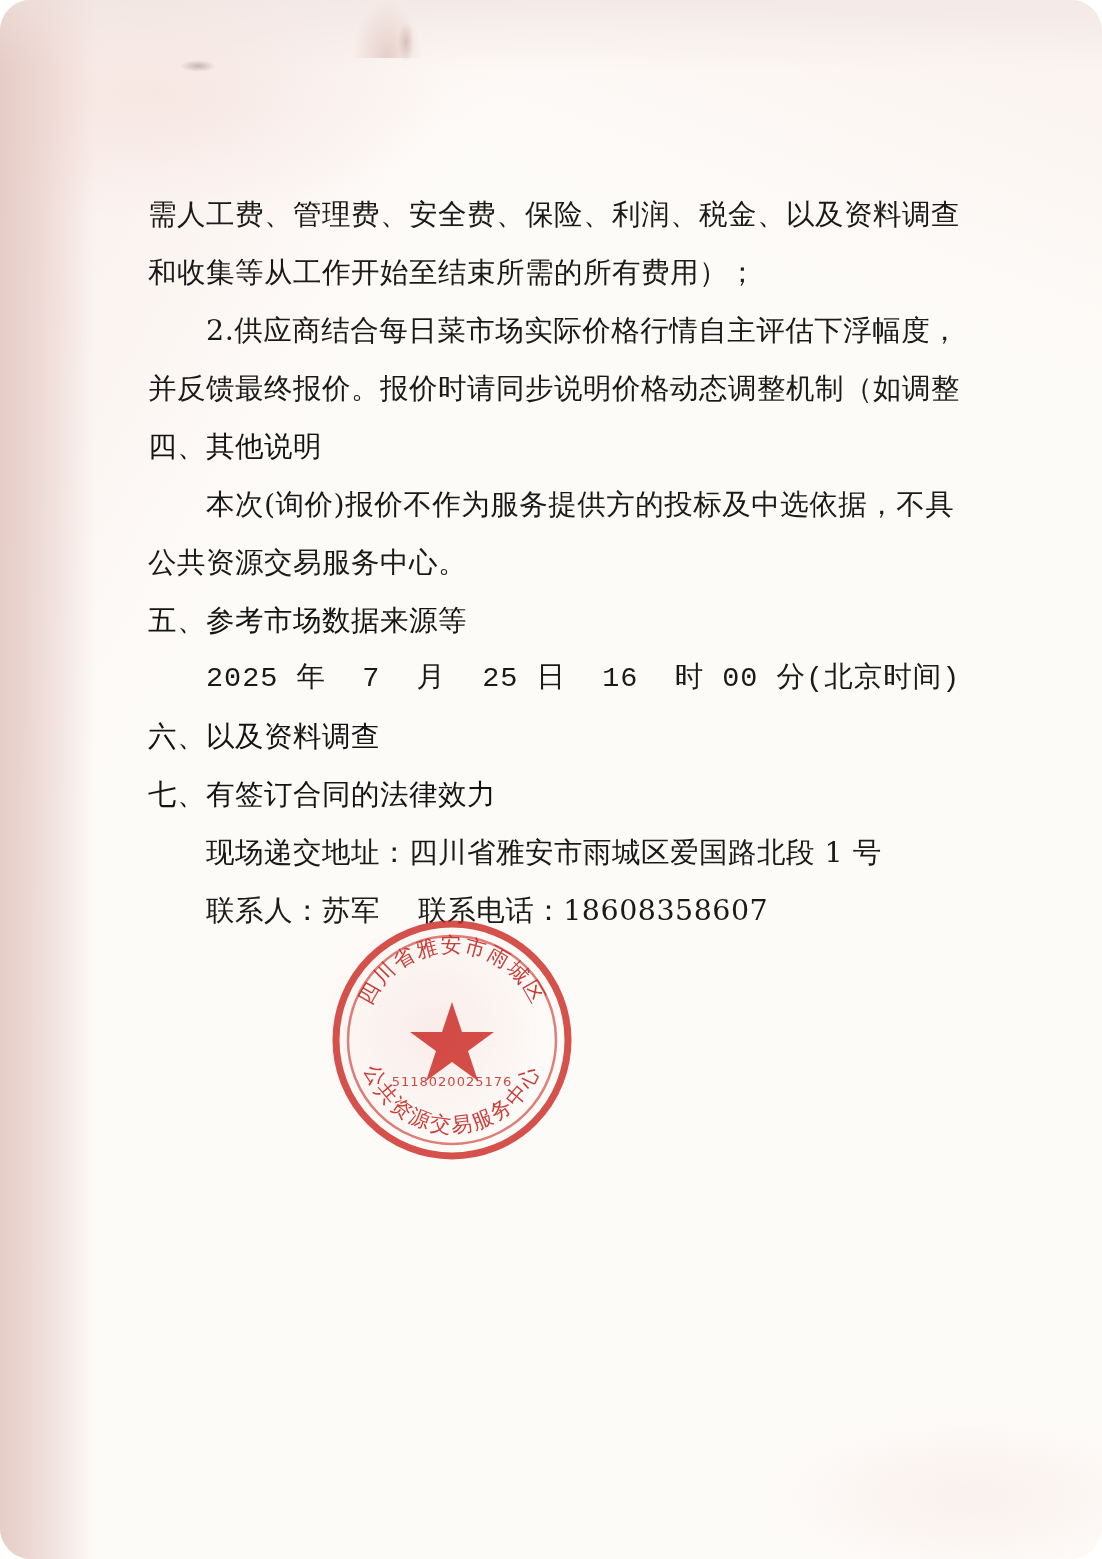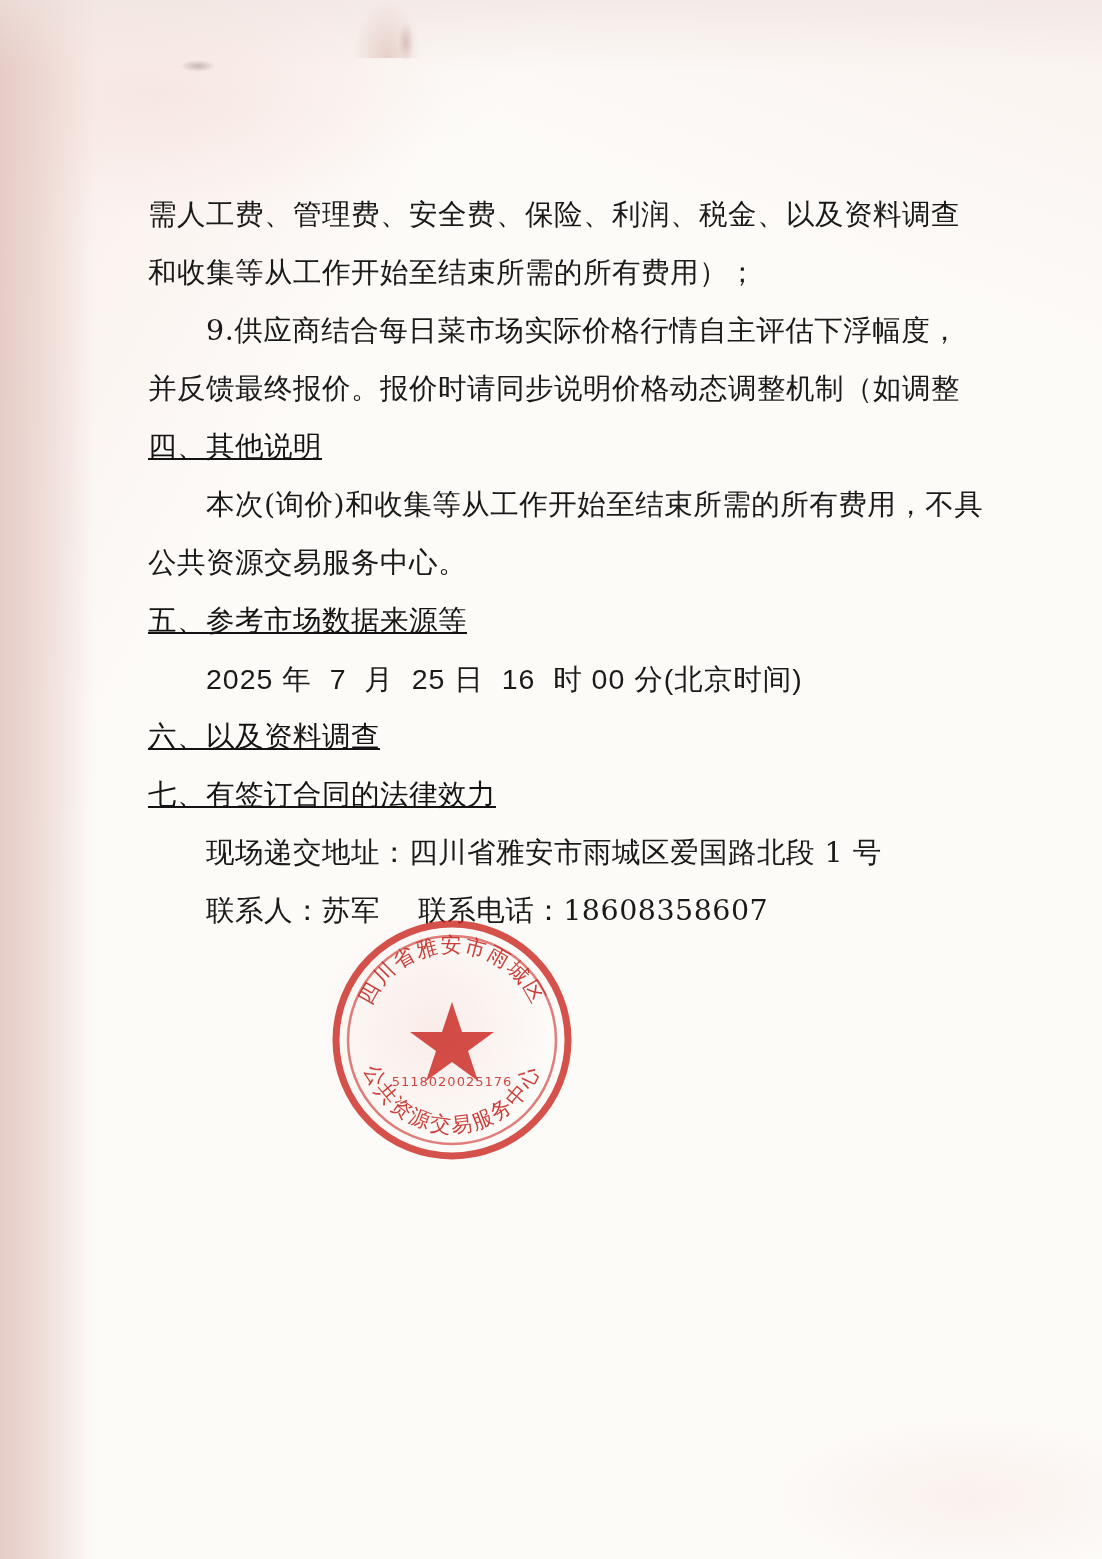--- a/index.html
+++ b/index.html
@@ -7,20 +7,21 @@
     padding: 0;
     background: #ffffff;
   }
   #page {
     position: relative;
     width: 1102px;
     height: 1559px;
     background: #fdfbf8;
     overflow: hidden;
     font-family: "DejaVu Serif", "Liberation Serif", serif;
+    border-radius: 31px;
   }
 
   
   .scan-tint {
     position: absolute;
     inset: 0;
     background:
       linear-gradient(120deg, rgba(246,226,222,0.55) 0%, rgba(255,255,255,0) 28%),
       linear-gradient(200deg, rgba(247,232,228,0.45) 0%, rgba(255,255,255,0) 20%),
       radial-gradient(ellipse 420px 180px at 14% 6%, rgba(243,219,214,0.55), rgba(255,255,255,0) 70%),
@@ -79,24 +80,23 @@
     white-space: pre;
     font-family: "DejaVu Serif", "Liberation Serif", serif;
   }
   .indent-1 { padding-left: 58px; }
   .heading {
     font-size: 28.5px;
     line-height: 58px;
     color: #141414;
     letter-spacing: 0.5px;
     white-space: pre;
-    text-decoration: underline;
   }
   .mono-date {
-    font-family: Liberation Sans, sans-serif;
+    font-family: Liberation Mono, monospace;
     letter-spacing: 1px;
   }
 
   
   .seal {
     position: absolute;
     left: 328px;
     top: 916px;
     width: 248px;
     height: 248px;
@@ -149,25 +149,25 @@
   <div class="edge-shadow-left"></div>
   <div class="edge-shadow-top"></div>
   <div class="smudge-a"></div>
   <div class="smudge-b"></div>
   <div class="smudge-c"></div>
 
   <div class="doc-body">
 
     <div class="line">需人工费、管理费、安全费、保险、利润、税金、以及资料调查</div>
     <div class="line">和收集等从工作开始至结束所需的所有费用）；</div>
-    <div class="line indent-1">9.供应商结合每日菜市场实际价格行情自主评估下浮幅度，</div>
+    <div class="line indent-1">2.供应商结合每日菜市场实际价格行情自主评估下浮幅度，</div>
     <div class="line">并反馈最终报价。报价时请同步说明价格动态调整机制（如调整</div>
 
     <div class="heading">四、其他说明</div>
-    <div class="line indent-1">本次(询价)和收集等从工作开始至结束所需的所有费用，不具</div>
+    <div class="line indent-1">本次(询价)报价不作为服务提供方的投标及中选依据，不具</div>
     <div class="line">公共资源交易服务中心。</div>
 
     <div class="heading">五、参考市场数据来源等</div>
     <div class="line indent-1 mono-date">2025 年  7  月  25 日  16  时 00 分(北京时间)</div>
 
     <div class="heading">六、以及资料调查</div>
 
     <div class="heading">七、有签订合同的法律效力</div>
     <div class="line indent-1">现场递交地址：四川省雅安市雨城区爱国路北段 1 号</div>
     <div class="line indent-1">联系人：苏军    联系电话：18608358607</div>

